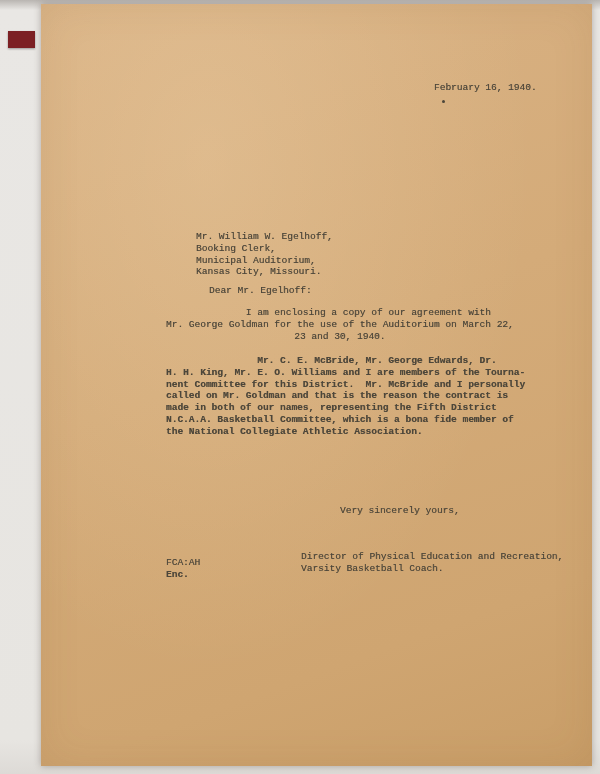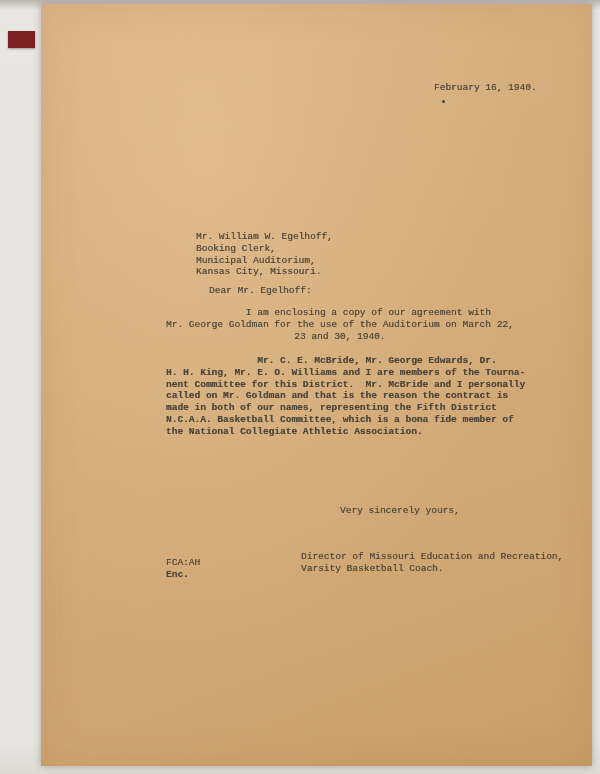--- a/index.html
+++ b/index.html
@@ -92,21 +92,21 @@
     <div class="txt para2">                Mr. C. E. McBride, Mr. George Edwards, Dr.
 H. H. King, Mr. E. O. Williams and I are members of the Tourna-
 nent Committee for this District.  Mr. McBride and I personally
 called on Mr. Goldman and that is the reason the contract is
 made in both of our names, representing the Fifth District
 N.C.A.A. Basketball Committee, which is a bona fide member of
 the National Collegiate Athletic Association.</div>
 
     <div class="txt closing">Very sincerely yours,</div>
 
-    <div class="txt signature">Director of Missouri Education and Recreation,
+    <div class="txt signature">Director of Physical Education and Recreation,
 Varsity Basketball Coach.</div>
 
     <div class="txt reference">FCA:AH</div>
 
     <div class="txt enclosure">Enc.</div>
 
   </div>
 </div>
 
 </body></html>

